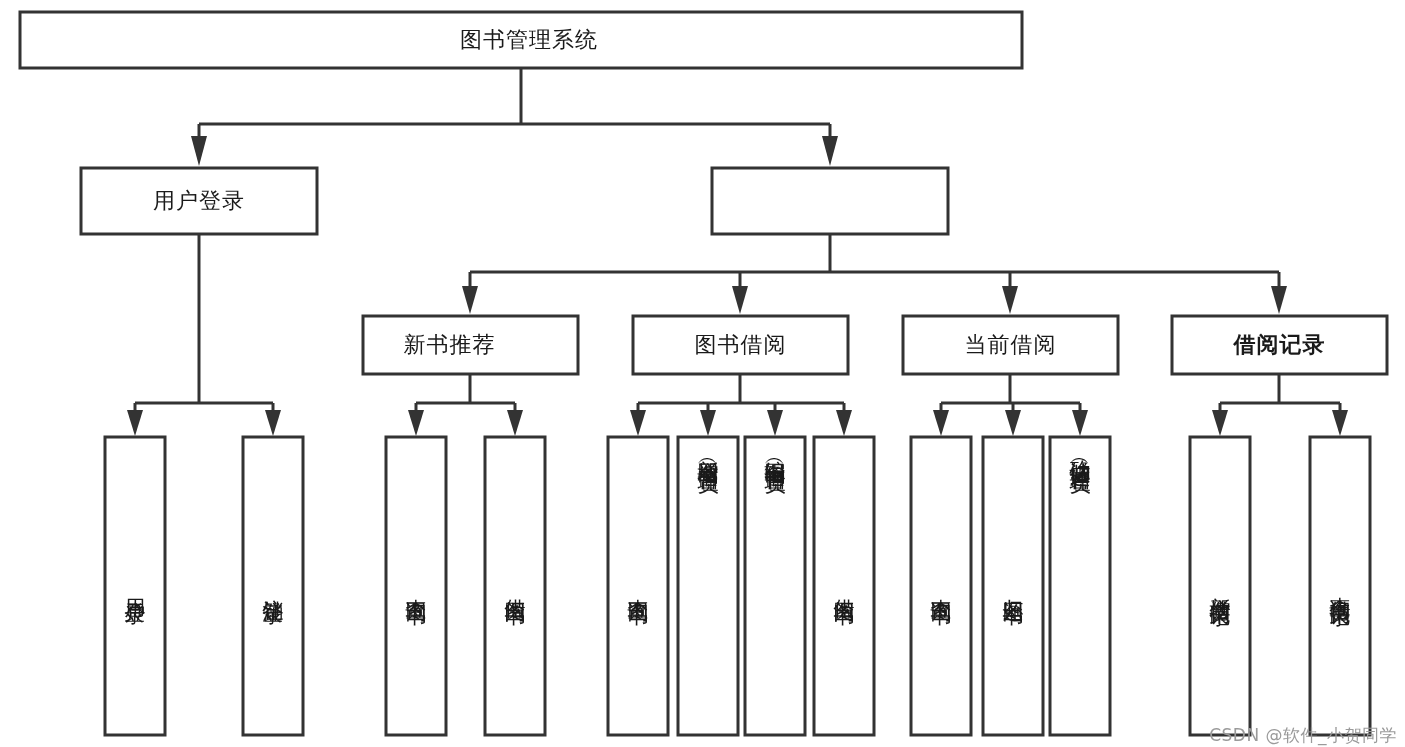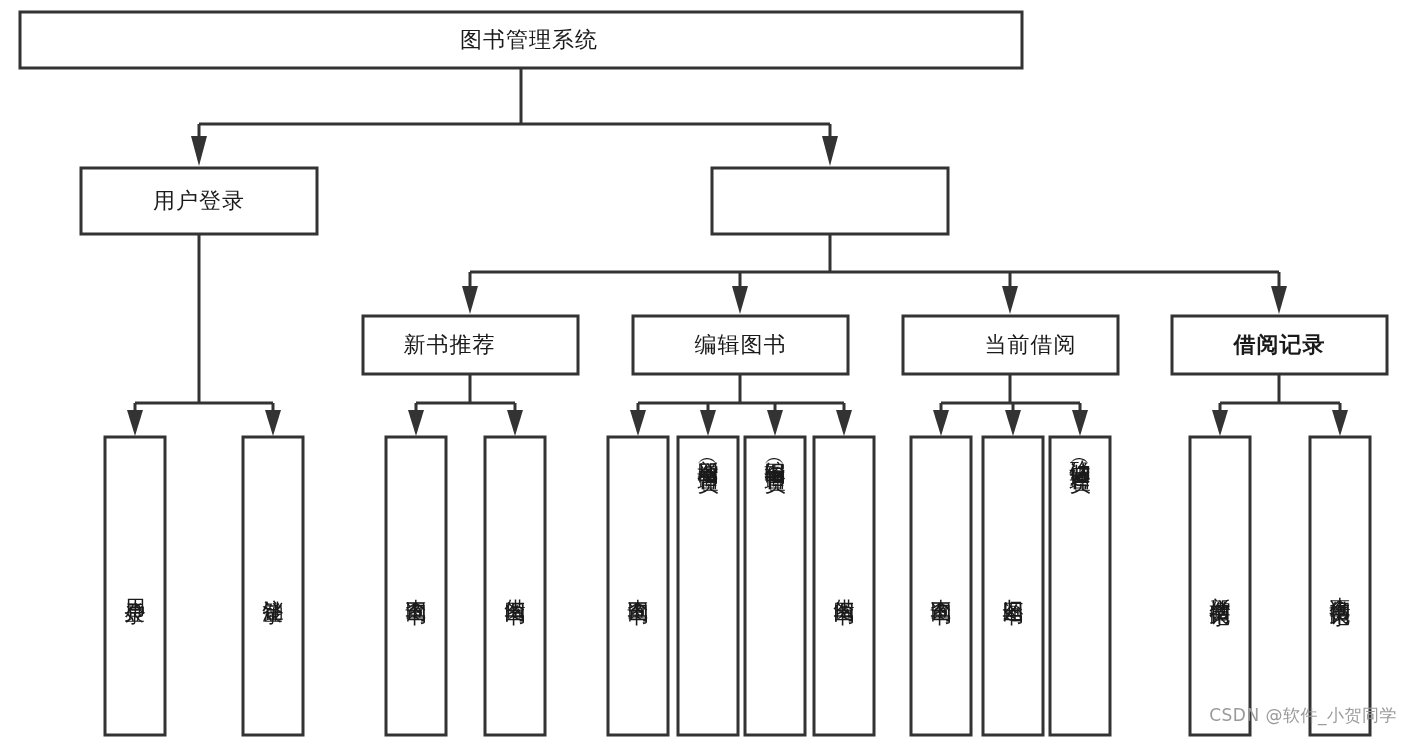--- a/index.html
+++ b/index.html
@@ -72,21 +72,21 @@
   .hlabel-text {
     font-family: "DejaVu Sans", "Liberation Sans", sans-serif;
     font-size: 22px;
     color: #1a1a1a;
     letter-spacing: 1px;
     white-space: nowrap;
   }
   #watermark {
     position: absolute;
     right: 8px;
-    bottom: 20px;
+    bottom: 0;
     font-family: "DejaVu Sans", "Liberation Sans", sans-serif;
     font-size: 17px;
     color: #9a9a9a;
     letter-spacing: 0.5px;
     white-space: nowrap;
     user-select: none;
   }
 </style>
 </head>
 <body>
@@ -194,23 +194,23 @@
   <div class="hlabel-wrap" style="left:20px;  top:12px;  width:1002px; height:56px;margin-left:8px;">
     <span class="hlabel-text">图书管理系统</span>
   </div>
   <div class="hlabel-wrap" style="left:81px;  top:168px; width:236px; height:66px;">
     <span class="hlabel-text">用户登录</span>
   </div>
   <div class="hlabel-wrap" style="left:363px; top:316px; width:173px; height:58px;text-align:center;">
     <span class="hlabel-text">新书推荐</span>
   </div>
   <div class="hlabel-wrap" style="left:633px; top:316px; width:215px; height:58px;">
-    <span class="hlabel-text">编辑图书</span>
-  </div>
-  <div class="hlabel-wrap" style="left:903px; top:316px; width:215px; height:58px;margin-left:20px;">
+    <span class="hlabel-text">图书借阅</span>
+  </div>
+  <div class="hlabel-wrap" style="left:903px; top:316px; width:215px; height:58px;">
     <span class="hlabel-text">当前借阅</span>
   </div>
   <div class="hlabel-wrap" style="left:1172px; top:316px; width:215px; height:58px;font-weight:bold;">
     <span class="hlabel-text">借阅记录</span>
   </div>
 
   <div class="vlabel-wrap" style="left:105px;  top:437px; width:60px; height:298px;">
     <span class="vlabel-text">用户登录</span>
   </div>
   <div class="vlabel-wrap" style="left:243px;  top:437px; width:60px; height:298px;">

